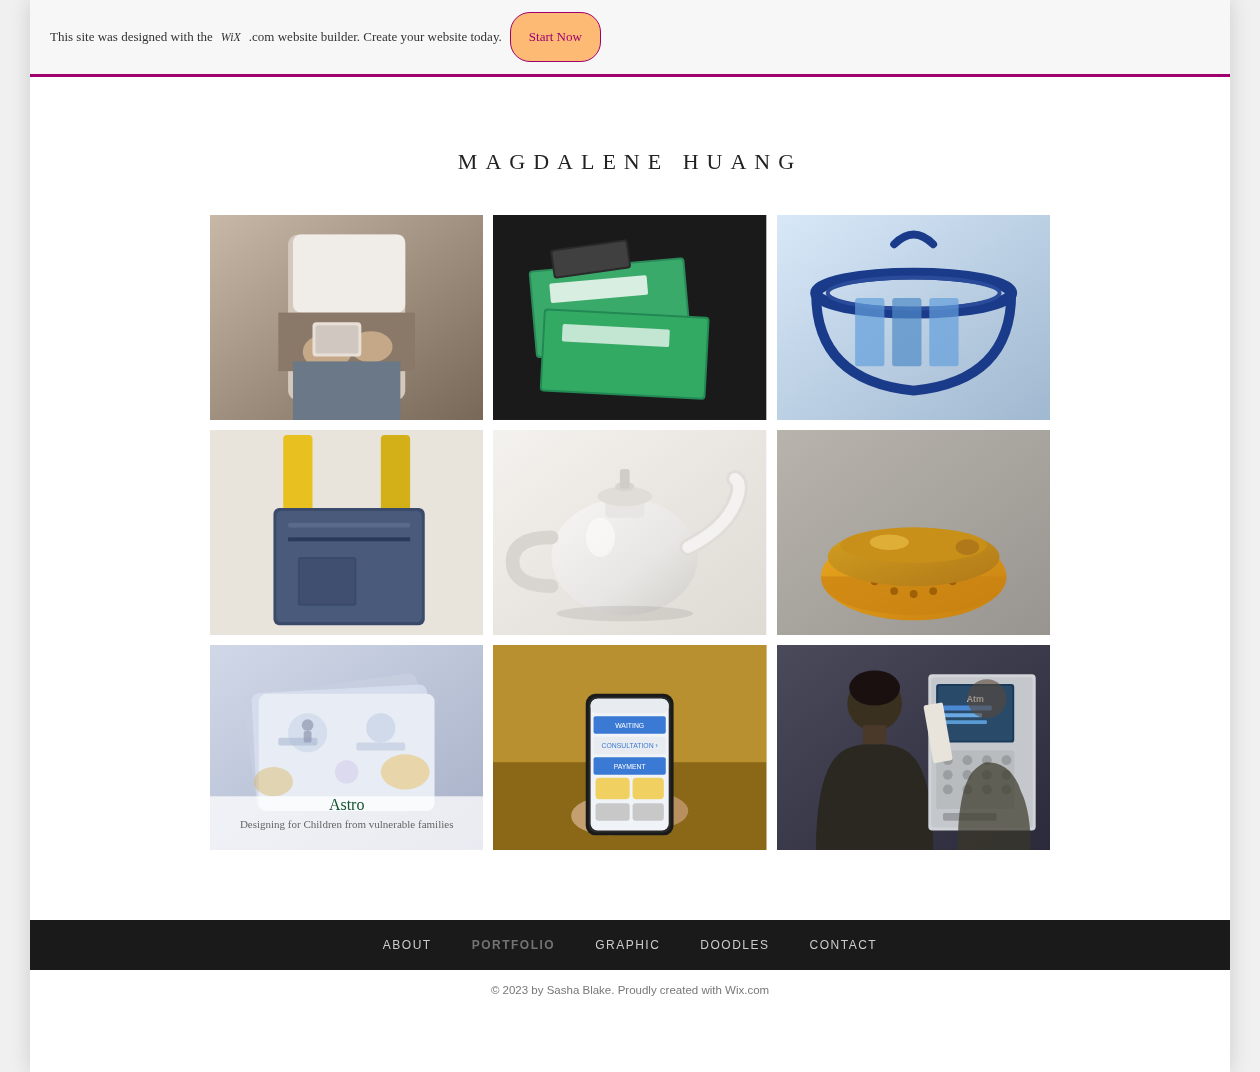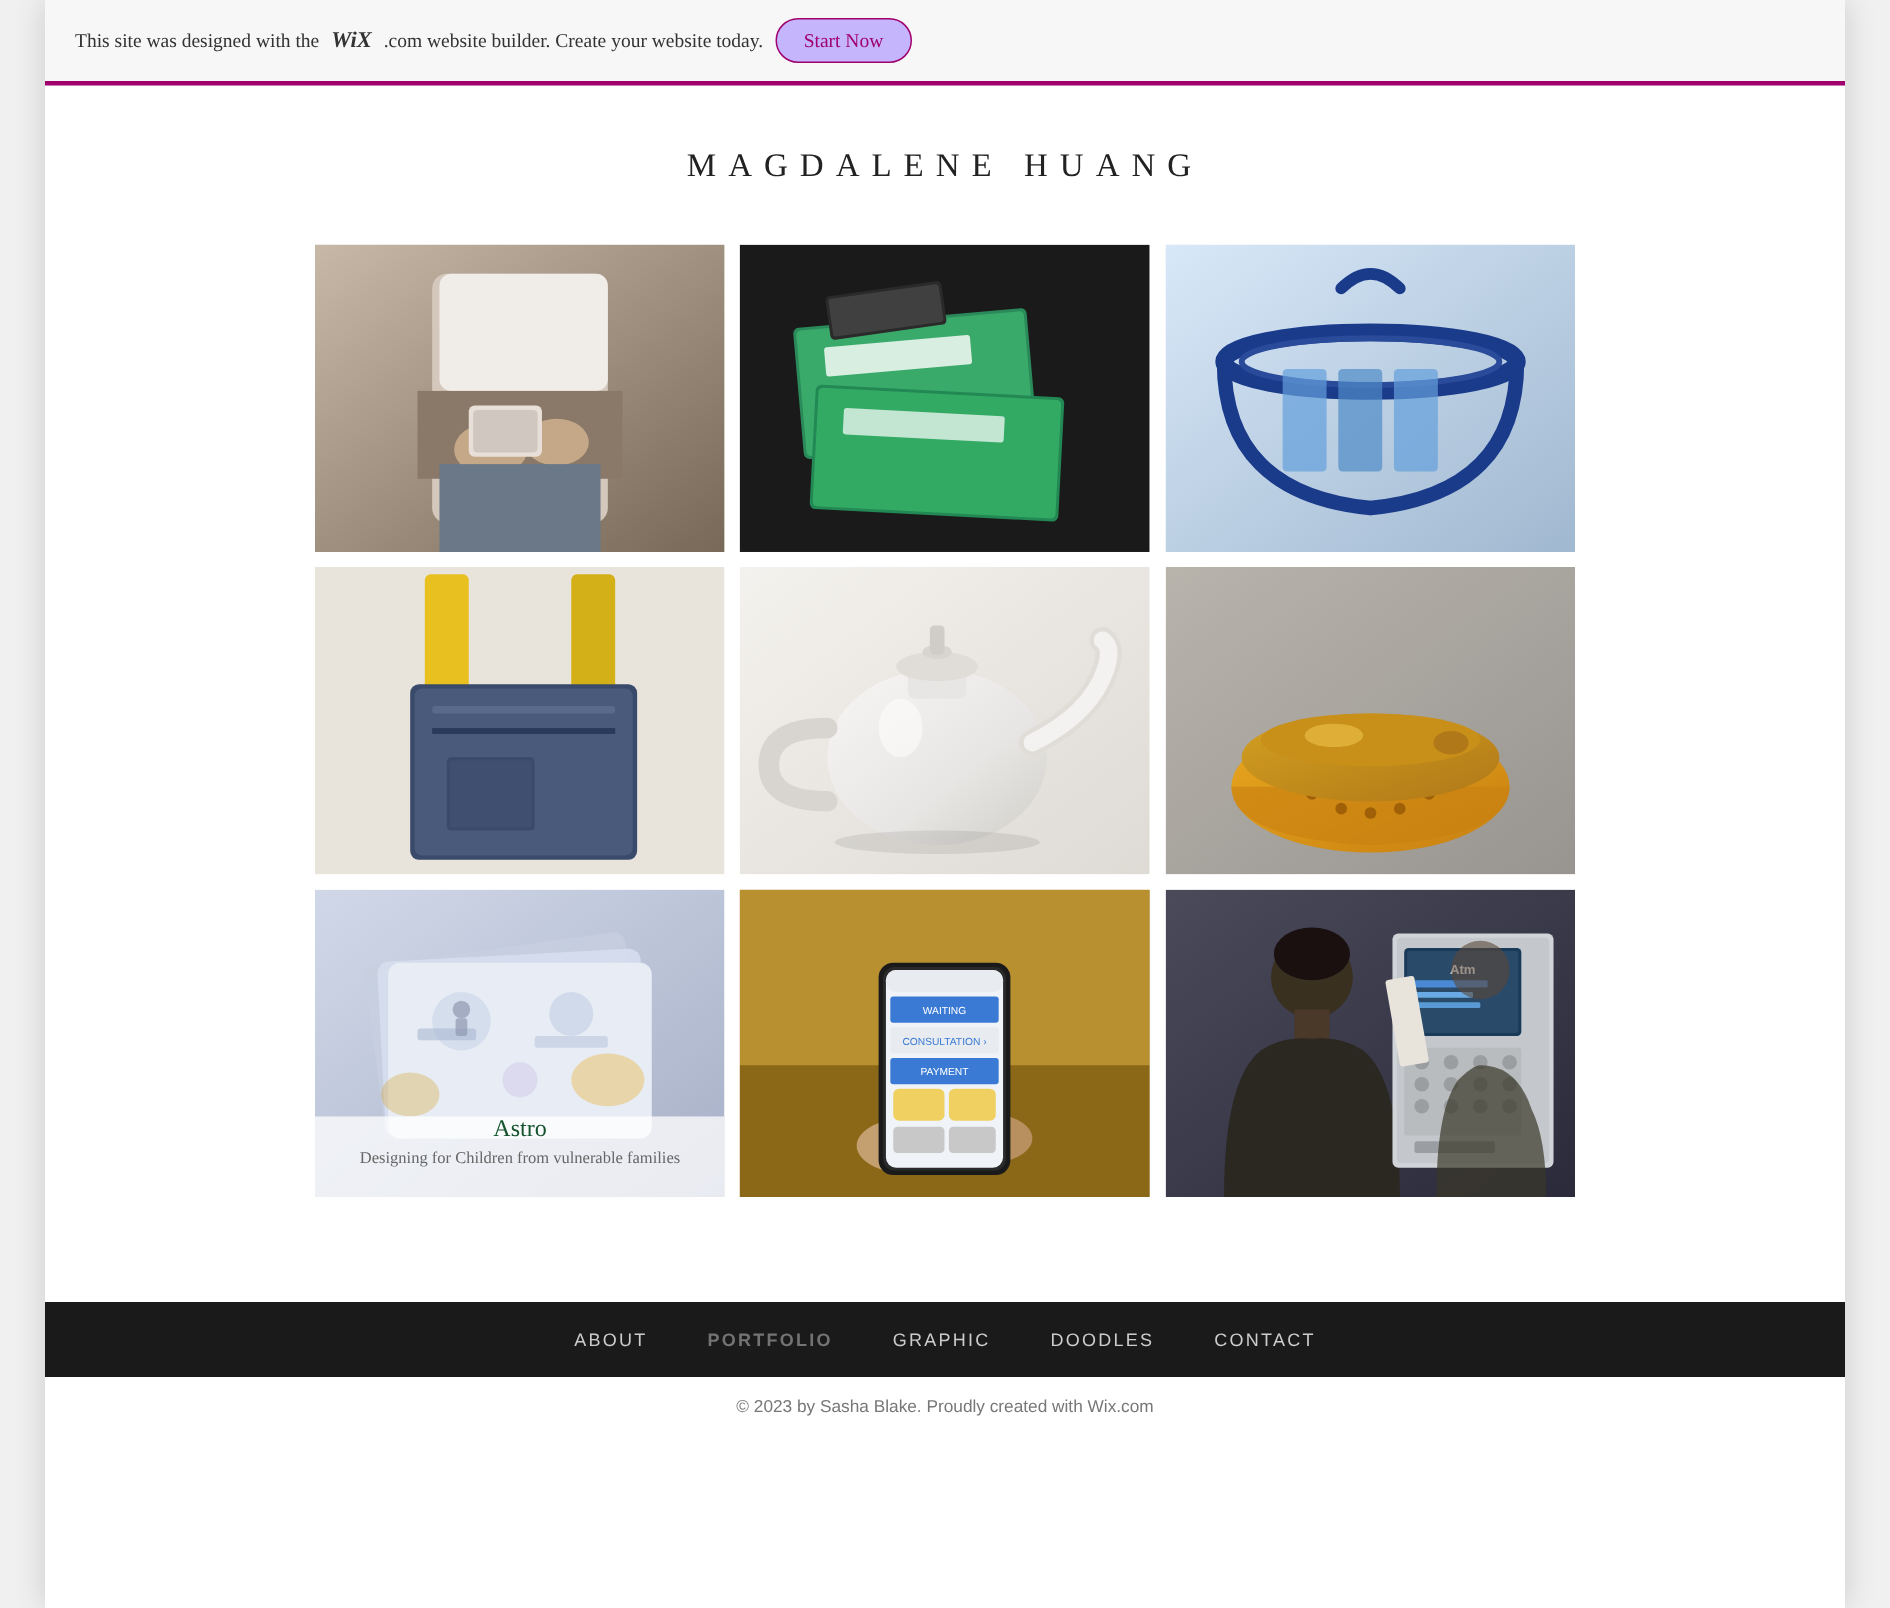--- a/index.html
+++ b/index.html
@@ -28,38 +28,39 @@
       color: #333;
       display: flex;
       align-items: center;
       justify-content: flex-start;
       gap: 8px;
     }
     .top-banner .wix-text {
       display: inline;
     }
     .wix-logo {
-      font-weight: 700;
+      font-weight: 400;
       font-style: italic;
-      font-size: 15px;
+      font-size: 12px;
       color: #333;
     }
     .start-now-btn {
       border: 1.5px solid #a0006e;
       color: #a0006e;
-      background: #c4b5fd;
-      padding: 6px 18px;
+      background: #fdba74;
+      padding: 16px 18px;
       border-radius: 20px;
       font-size: 13px;
       cursor: pointer;
       font-family: inherit;
     }
     
     .main-content {
       padding: 40px 80px 20px;
+      margin-top: 32px;
     }
     .site-title {
       text-align: center;
       font-size: 22px;
       letter-spacing: 8px;
       font-family: 'Georgia', serif;
       color: #222;
       font-weight: normal;
       margin-bottom: 40px;
     }

